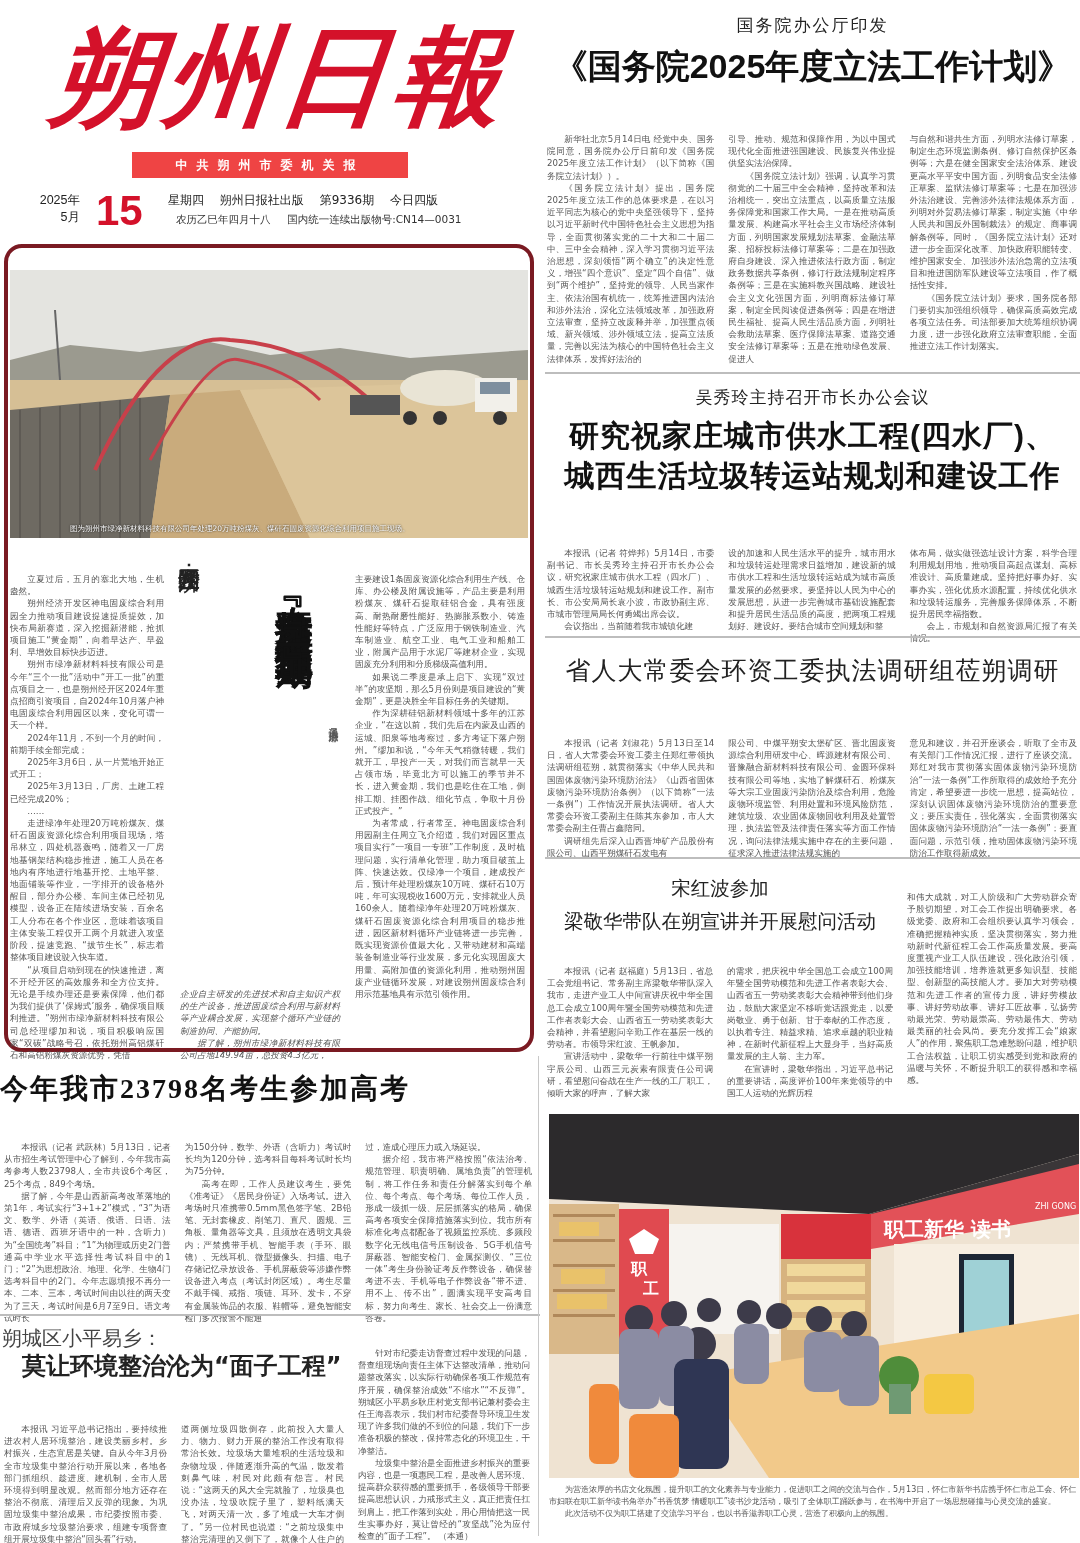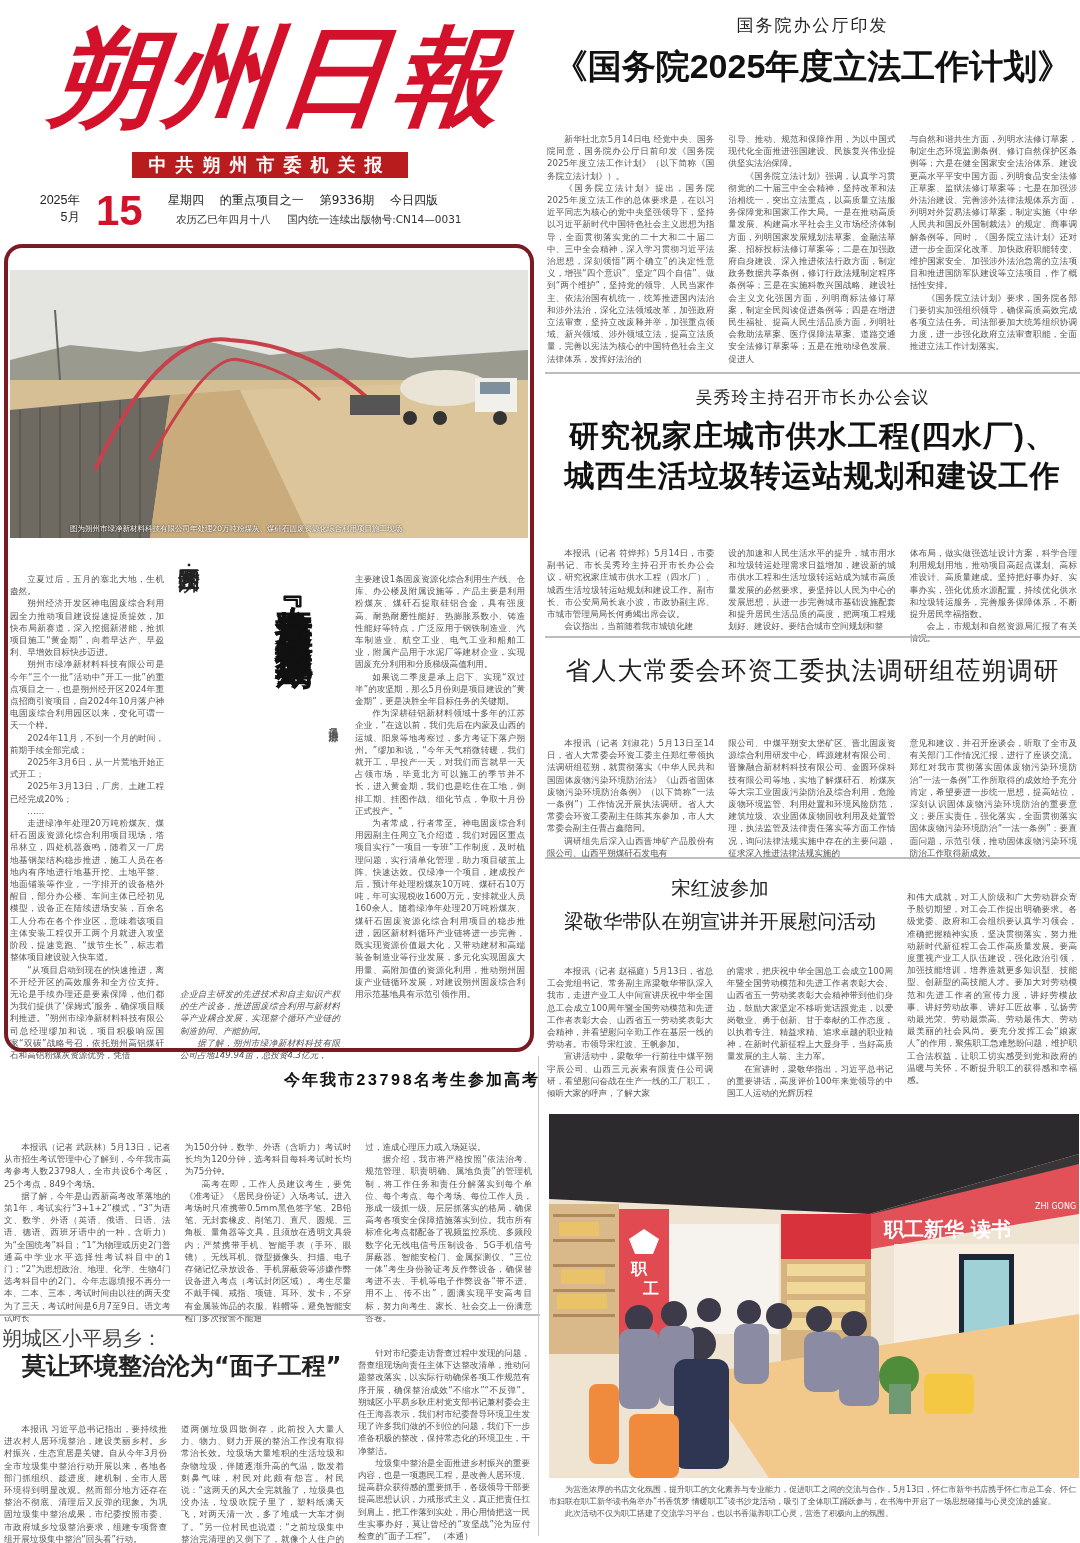--- a/index.html
+++ b/index.html
@@ -6,21 +6,21 @@
   html, body { width: 1080px; height: 1543px; background: #fff; overflow: hidden; }
   body { position: relative; font-family: "DejaVu Sans", sans-serif; color: #222; }
 
   .abs { position: absolute; }
   .body-text { font-family: "DejaVu Sans", sans-serif; font-size: 8.6px; line-height: 12.2px; color: #555; text-align: justify; margin-top: 25px; }
   .body-text p { text-indent: 2em; }
 
   
   .masthead-title { left: 52px; top: 8px; width: 420px; height: 140px; display: flex; justify-content: space-between; align-items: center;
     font-family: "DejaVu Serif", serif; font-weight: bold; font-size: 108px; color: #d4112a; letter-spacing: 6px; font-style: italic; transform: skewX(-6deg); }
-  .masthead-band { left: 132px; top: 152px; width: 276px; height: 26px; background: #b91c1c; color: #fff; font-size: 18px; font-weight: bold; letter-spacing: 9px; display: flex; align-items: center; justify-content: center; }
+  .masthead-band { left: 132px; top: 152px; width: 276px; height: 26px; background: #ef4444; color: #fff; font-size: 12px; font-weight: bold; letter-spacing: 9px; display: flex; align-items: center; justify-content: center; }
   .dateline { left: 18px; top: 190px; width: 510px; height: 46px; }
   .date-ym { position: absolute; left: 0; top: 2px; width: 62px; font-family: Liberation Sans, sans-serif; font-size: 12.5px; line-height: 17px; text-align: right; color: #222; }
   .date-day { position: absolute; left: 78px; top: -2px; font-family: "Liberation Sans", sans-serif; font-weight: bold; font-size: 42px; color: #d4112a; line-height: 46px; }
   .date-row1 { position: absolute; left: 150px; top: 2px; font-size: 12px; color: #222; white-space: nowrap; word-spacing: 12px; }
   .date-row2 { position: absolute; left: 158px; top: 23px; font-size: 10.5px; color: #333; white-space: nowrap; }
 
   
   .sc-kicker { left: 545px; top: 14px; width: 535px; text-align: center; font-size: 17px; color: #222; letter-spacing: 2px; }
   .sc-title { left: 545px; top: 44px; width: 535px; text-align: center; font-family: "Liberation Sans", sans-serif; font-weight: bold; font-size: 34px; color: #111; letter-spacing: 0; }
   .sc-body { left: 547px; top: 108px; width: 530px; display: grid; grid-template-columns: 1fr 1fr 1fr; column-gap: 14px; }
@@ -49,21 +49,21 @@
   .feature-box { left: 4px; top: 244px; width: 530px; height: 808px; border: 4px solid #7a1a22; border-radius: 18px; }
   .photo1 { left: 10px; top: 270px; width: 518px; height: 268px; overflow: hidden; background: #0f766e; }
   .feat-col1 { left: 10px; top: 548px; width: 154px; }
   .feat-kicker { left: 172px; top: 552px; width: 30px; font-size: 22px; line-height: 26px; color: #222; writing-mode: vertical-rl; }
   .feat-title { left: 218px; top: 576px; width: 100px; height: 360px; font-family: "Liberation Sans", sans-serif; font-weight: bold; font-size: 38px; line-height: 48px; color: #111; writing-mode: vertical-rl; letter-spacing: 2px; }
   .feat-byline { left: 320px; top: 720px; width: 20px; font-size: 10px; color: #555; writing-mode: vertical-rl; }
   .feat-col3b { left: 180px; top: 963px; width: 160px; font-style: italic; }
   .feat-col4 { left: 355px; top: 548px; width: 170px; }
 
   
-  .gk-title { left: 0; top: 1070px; width: 540px; text-align: right; font-family: Liberation Mono, monospace; font-weight: bold; font-size: 16px; color: #111; letter-spacing: 2px; }
+  .gk-title { left: 0; top: 1070px; width: 540px; text-align: left; font-family: Liberation Serif, serif; font-weight: bold; font-size: 28px; color: #111; letter-spacing: 2px; }
   .gk-body { left: 4px; top: 1116px; width: 528px; display: grid; grid-template-columns: 1fr 1fr 1fr; column-gap: 14px; }
 
   
   .xp-kicker { left: 2px; top: 1325px; width: 300px; font-size: 20px; color: #444; }
   .xp-title { left: 22px; top: 1350px; width: 320px; font-size: 24px; font-weight: bold; color: #222; font-family: "DejaVu Sans", sans-serif; }
   .xp-body { left: 4px; top: 1398px; width: 340px; display: grid; grid-template-columns: 1fr 1fr; column-gap: 14px; }
   .xp-col3 { left: 358px; top: 1322px; width: 172px; }
   .vline { background: #c8c8c8; width: 1px; }
 </style>
 </head>
@@ -78,21 +78,21 @@
 <div class="abs masthead-band">中共朔州市委机关报</div>
 
 <div class="abs dateline">
   <div class="date-ym">
     <div>2025年</div>
     <div>5月</div>
   </div>
   <div class="date-day">15</div>
   <div class="date-row1">
     <span>星期四</span>
-    <span>的重点项目之一</span>
+    <span>朔州日报社出版</span>
     <span>第9336期</span>
     <span>今日四版</span>
   </div>
   <div class="date-row2">
     <span>农历乙巳年四月十八</span>
     &nbsp;&nbsp;&nbsp;
     <span>国内统一连续出版物号:CN14—0031</span>
   </div>
 </div>
 

